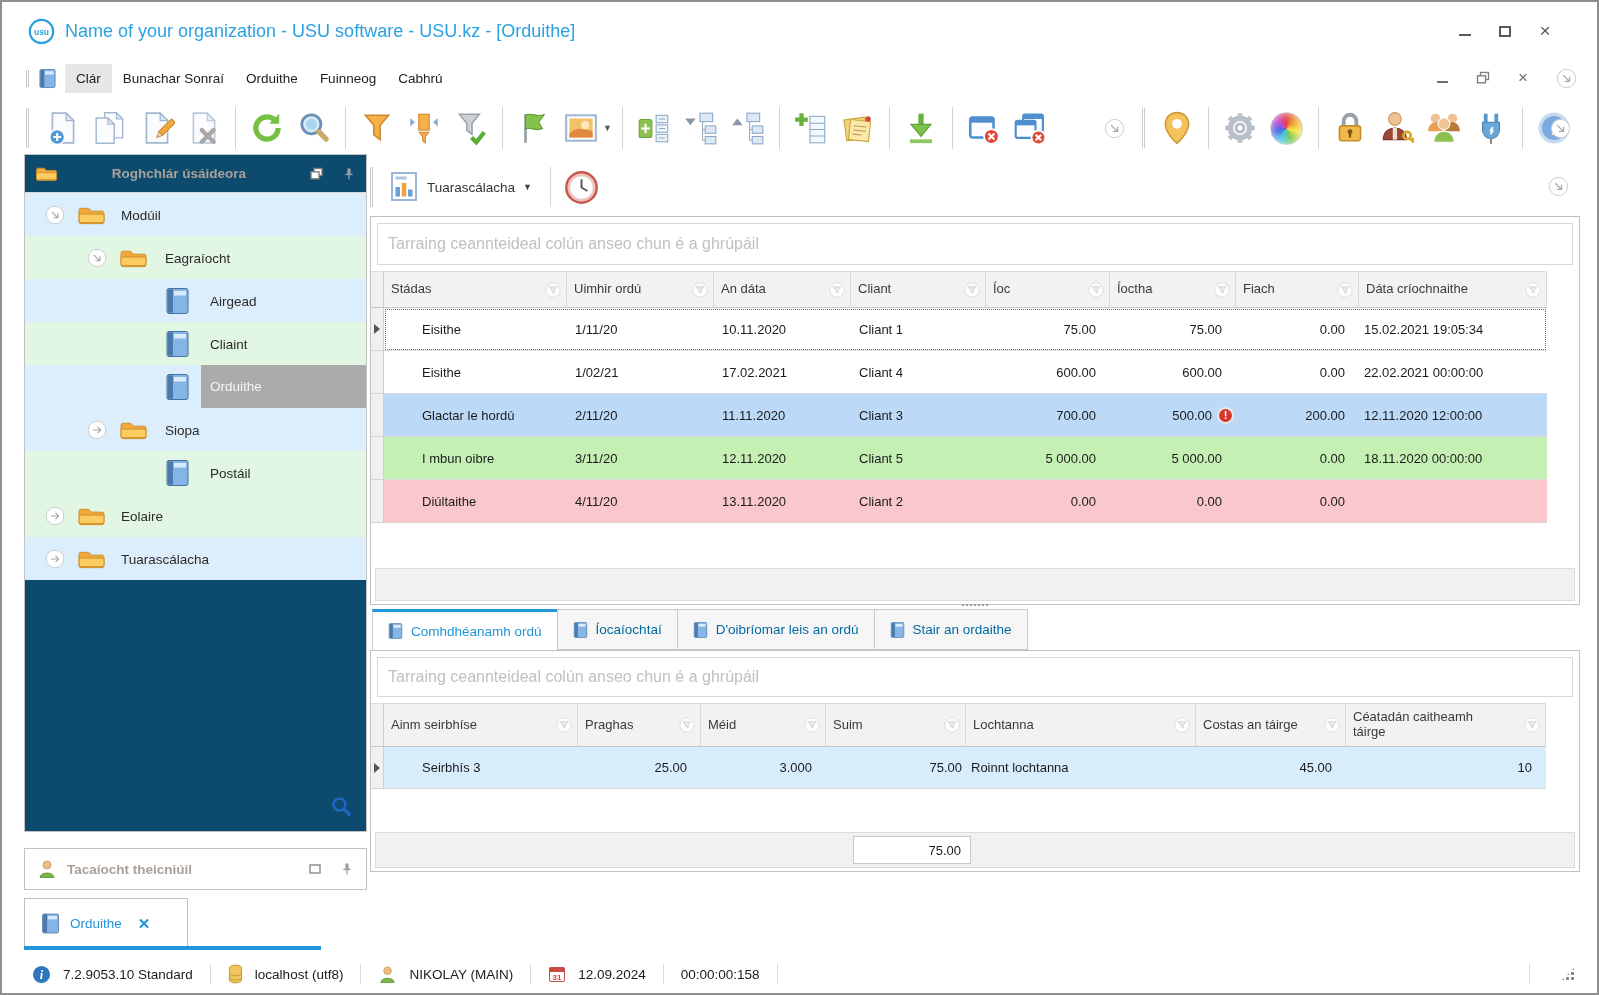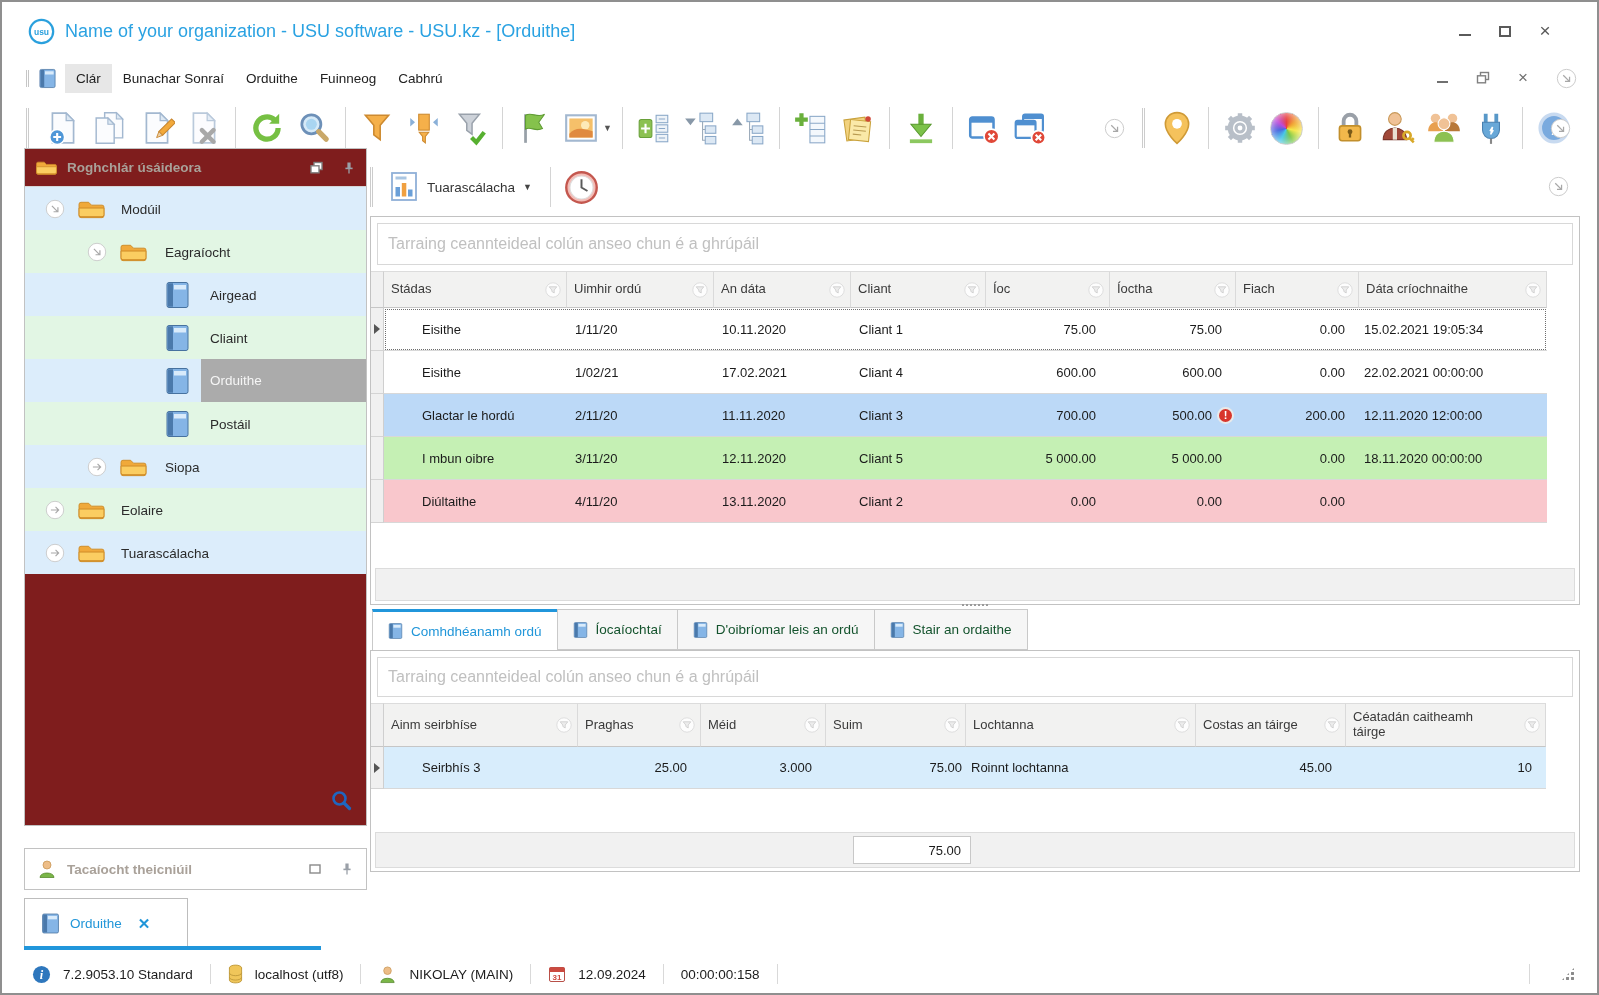--- a/index.html
+++ b/index.html
@@ -33,21 +33,21 @@
   .toolbar { position:absolute; left:0; top:94px; right:0; height:64px; display:flex; align-items:center; padding-left:24px; gap:5px; }
   .ti { width:42px; height:44px; display:flex; align-items:center; justify-content:center; flex:none; }
   .tsep { width:1px; height:42px; background:#d4d4d4; margin:0 5px; flex:none; }
   .tgrip { width:3px; height:40px; border-left:1px solid #cccccc; border-right:1px solid #cccccc; margin-right:8px; flex:none; }
   .ddarrow { font-size:9px; color:#555; margin-left:-4px; align-self:center; }
   .cw { width:33px; height:33px; border-radius:50%; border:1px solid #d0d0d0;
         background: conic-gradient(#e84040,#f0a030,#f5e84a,#7cc84a,#48c8e8,#4868e0,#c048d8,#e84040);
         box-shadow: inset 0 0 8px rgba(255,255,255,.75); }
 
   
-  .sidebar { position:absolute; left:22px; top:146px; width:343px; height:678px; border:1px solid #c2c2c2; background:#7f1d1d; }
+  .sidebar { position:absolute; left:22px; top:152px; width:343px; height:678px; border:1px solid #c2c2c2; background:#0c4a6e;text-align:center; }
   .sb-head { height:38px; border-bottom:1px solid #d6d6d6; display:flex; align-items:center; padding:0 10px; }
   .sb-title { font-size:13.5px; font-weight:bold; color:#a9a199; margin-left:9px; flex:1; }
   .sb-hicon { margin-left:18px; display:flex; }
   .tree { position:relative; }
   .trow { position:relative; height:43px; }
   .bgblue { background:#dcedfb; }
   .bggreen { background:#e2f6e4; }
   .tchev, .tfold, .tbook, .tlabel { position:absolute; top:50%; transform:translateY(-50%); display:flex; align-items:center; }
   .tlabel { font-size:13.5px; color:#2b2b2b; white-space:nowrap; }
   .sel-strip { position:absolute; left:176px; right:0; top:0; bottom:0; background:#ababab; display:flex; align-items:center; padding-left:9px; }
@@ -104,21 +104,21 @@
   .cells.focused { outline:1px dotted #6e6e6e; outline-offset:-2px; }
   .warn { width:17px; height:17px; flex:none; border-radius:50%; background:#d8352b; border:2px solid #e9e9e9; color:#fff; font-size:11px; font-weight:bold; display:flex; align-items:center; justify-content:center; margin-left:5px; margin-right:-12px; }
   .gfoot { position:absolute; left:4px; right:4px; bottom:3px; height:33px; background:#f1f1f1; border:1px solid #dcdcdc; }
   .gfoot2 { height:36px; }
   .sumbox { position:absolute; left:477px; top:3px; width:118px; height:28px; background:#fff; border:1px solid #c8c8c8; display:flex; align-items:center; justify-content:flex-end; padding-right:9px; font-size:13px; color:#1b1b1b; }
 
   .split-dots { position:absolute; left:368px; top:599px; width:1210px; height:7px; display:flex; justify-content:center; align-items:center; }
   .split-dots i { width:26px; border-top:2px dotted #9a9a9a; }
 
   .tabsrow { position:absolute; left:370px; top:607px; height:42px; display:flex; }
-  .dtab { height:41px; display:flex; align-items:center; gap:8px; padding:0 15px; border:1px solid #c9c9c9; background:#f6f6f6; margin-left:-1px; font-size:13.5px; color:#14532d; }
+  .dtab { height:41px; display:flex; align-items:center; gap:8px; padding:0 15px; border:1px solid #c9c9c9; background:#f6f6f6; margin-left:-1px; font-size:13.5px; color:#0369a1; }
   .dtab.active { background:#fff; border-top:3px solid #2196db; border-bottom:1px solid #fff; color:#2196d9; margin-left:0; height:42px; }
 
   .flt { display:flex; }
 </style>
 </head>
 <body>
 
 <svg width="0" height="0" style="position:absolute">
   <defs>
     <g id="pg">
@@ -524,40 +524,40 @@
       <div class="trow bgblue">
         <span class="tbook" style="left:140px">
             <svg width="25" height="29" viewBox="0 0 25 29">
               <use href="#book"></use>
             </svg>
           </span>
         <span class="sel-strip">
             <span class="slabel">Orduithe</span>
           </span>
       </div>
+      <div class="trow bgblue">
+        <span class="tchev" style="left:62px">
+            <svg width="20" height="20" viewBox="0 0 22 22">
+              <use href="#chevr"></use>
+            </svg>
+          </span>
+        <span class="tfold" style="left:94px">
+            <svg width="29" height="23" viewBox="0 0 30 24">
+              <use href="#fold"></use>
+            </svg>
+          </span>
+        <span class="tlabel" style="left:140px">Siopa</span>
+      </div>
       <div class="trow bggreen">
         <span class="tbook" style="left:140px">
             <svg width="25" height="29" viewBox="0 0 25 29">
               <use href="#book"></use>
             </svg>
           </span>
         <span class="tlabel" style="left:185px">Postáil</span>
-      </div>
-      <div class="trow bgblue">
-        <span class="tchev" style="left:62px">
-            <svg width="20" height="20" viewBox="0 0 22 22">
-              <use href="#chevr"></use>
-            </svg>
-          </span>
-        <span class="tfold" style="left:94px">
-            <svg width="29" height="23" viewBox="0 0 30 24">
-              <use href="#fold"></use>
-            </svg>
-          </span>
-        <span class="tlabel" style="left:140px">Siopa</span>
       </div>
       <div class="trow bggreen">
         <span class="tchev" style="left:20px">
             <svg width="20" height="20" viewBox="0 0 22 22">
               <use href="#chevr"></use>
             </svg>
           </span>
         <span class="tfold" style="left:52px">
             <svg width="29" height="23" viewBox="0 0 30 24">
               <use href="#fold"></use>

